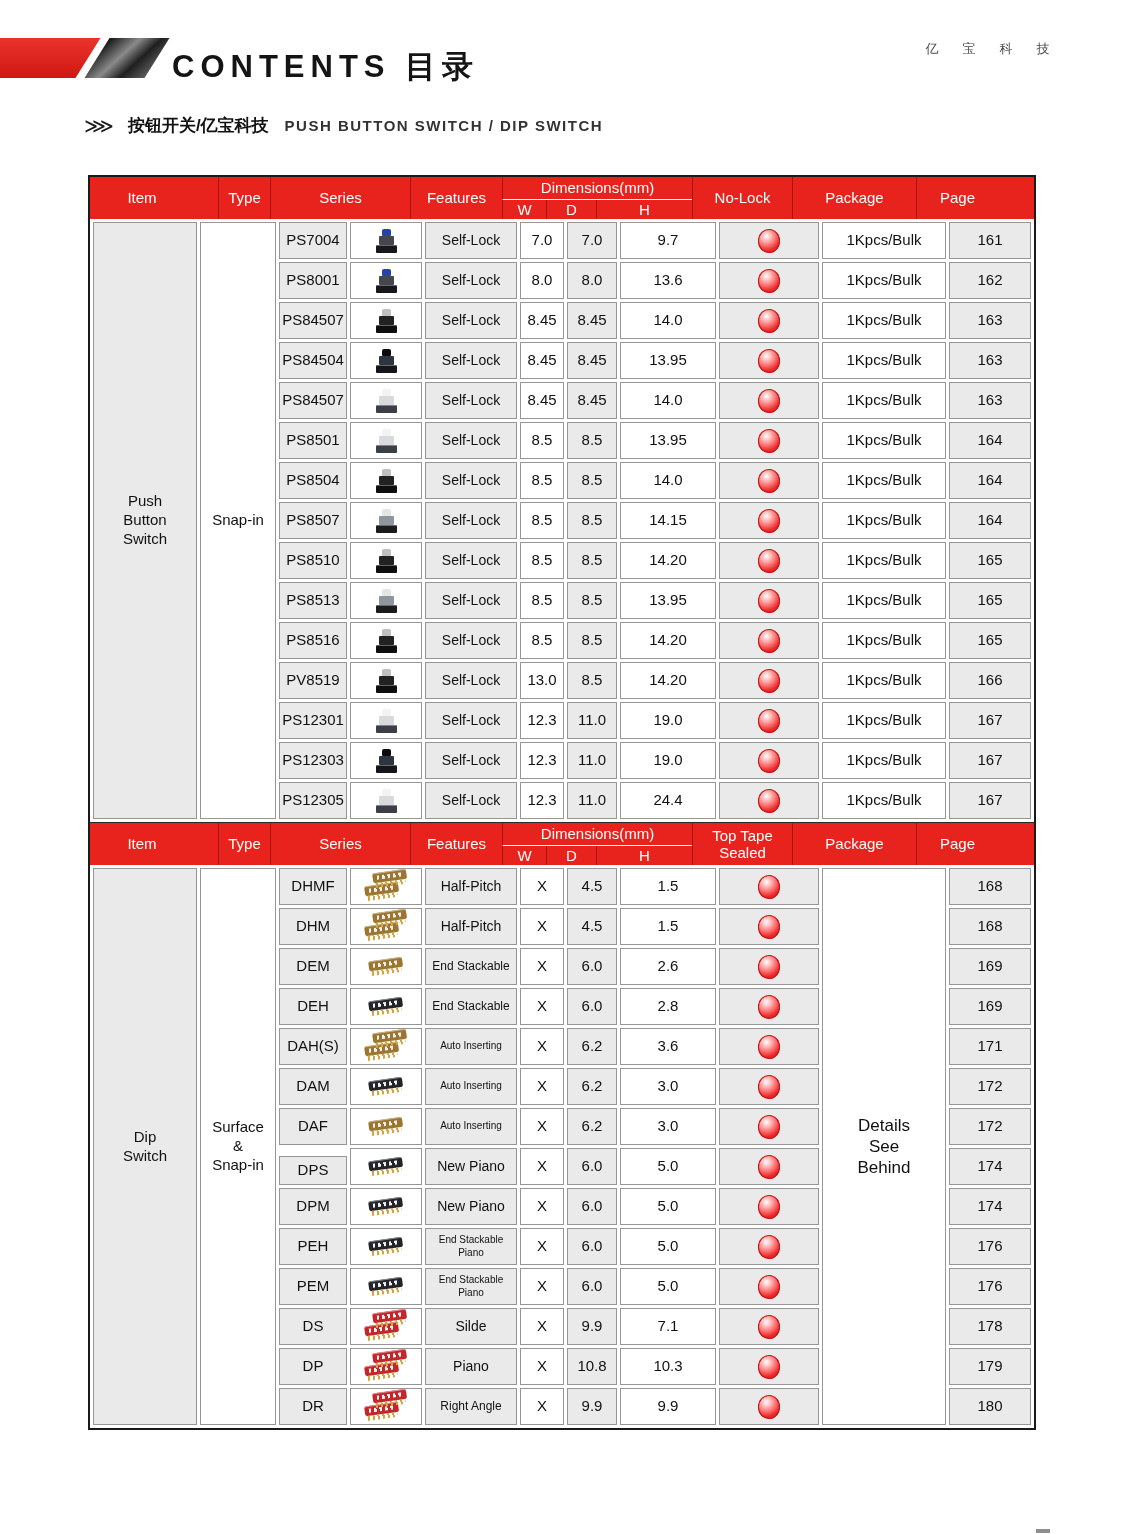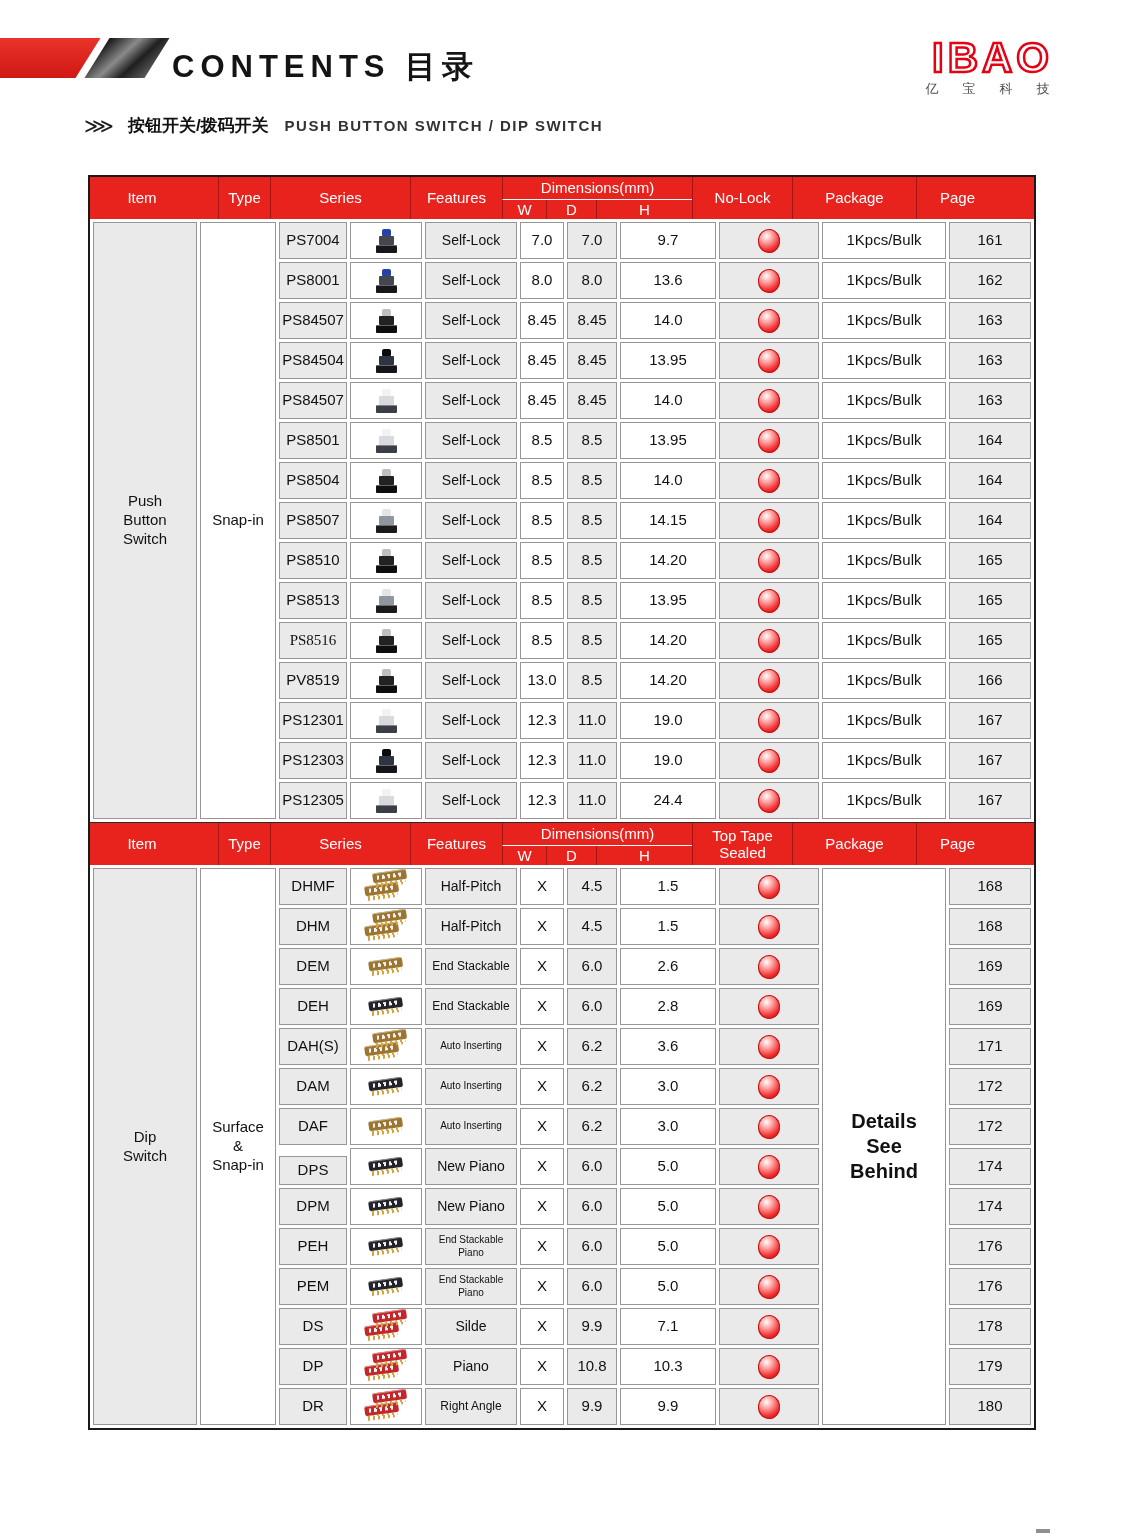--- a/index.html
+++ b/index.html
@@ -50,21 +50,21 @@
 
   .tbody { gap:3px; padding:3px; background:#fff; grid-auto-rows:37px; }
   .cell { display:flex; align-items:center; justify-content:center; text-align:center;
     border:1px solid #969696; font-size:15px; white-space:pre-line; line-height:1.25;
     overflow:hidden; }
   .gray { background:#eaeaea; }
   .white { background:#fff; }
   .feat { font-size:14px; }
   .feat.small { font-size:12px; }
   .feat.tiny { font-size:10px; }
-  .pkg-merged { font-weight:bold; font-size:20px; }
+  .pkg-merged { font-weight:normal; font-size:17px; }
 
   
   .dot { width:22px; height:24px; border-radius:50%;
     background: radial-gradient(circle at 38% 30%, #ffffff, #ff9d9d 30%, #ee2c2c 65%, #b40f0f 100%);
     box-shadow: inset 0 0 0 1px #c41414; }
 
   
   .picon { position:relative; width:50px; height:28px; display:flex;
     align-items:center; justify-content:center; }
   .pb { display:flex; flex-direction:column; align-items:center; }
@@ -94,26 +94,25 @@
   .footer-tick { position:absolute; left:1036px; top:1529px; width:14px; height:4px;
     background:#8f8f8f; }
 </style>
 </head>
 <body>
 
 <div class="ribbon-red"></div>
 <div class="ribbon-gray"></div>
 <div class="page-title">CONTENTS 目录</div>
 <div class="logo">
-  <div class="logo-brand">IBAO</div>
   <div class="logo-sub">亿宝科技</div>
 </div>
 <div class="subtitle">
   <span class="chev-icon">⋙</span>
-  <span class="subtitle-zh">按钮开关/拨码开关</span>
+  <span class="subtitle-zh">按钮开关/亿宝科技</span>
   <span class="subtitle-en">PUSH BUTTON SWITCH / DIP SWITCH</span>
 </div>
 
 <div class="toc-table">
 
   <div class="thead grid-cols">
     <div class="hcell hc-item">Item</div>
     <div class="hcell hc-type">Type</div>
     <div class="hcell hc-series">Series</div>
     <div class="hcell hc-feat">Features</div>
@@ -213,21 +212,21 @@
       <div class="cell gray" style="grid-area: 9 / 11;">165</div>
       <div class="cell gray" style="grid-area: 10 / 3;">PS8513</div>
       <div class="cell white" style="grid-area: 10 / 4;"><div class="picon"><div class="pb pb-gray"><span class="knob"></span><span class="bodyp"></span><span class="basep"></span></div></div></div>
       <div class="cell gray feat" style="grid-area: 10 / 5;">Self-Lock</div>
       <div class="cell white" style="grid-area: 10 / 6;">8.5</div>
       <div class="cell gray" style="grid-area: 10 / 7;">8.5</div>
       <div class="cell white" style="grid-area: 10 / 8;">13.95</div>
       <div class="cell gray" style="grid-area: 10 / 9;"><div class="dot"></div></div>
       <div class="cell white" style="grid-area: 10 / 10;">1Kpcs/Bulk</div>
       <div class="cell gray" style="grid-area: 10 / 11;">165</div>
-      <div class="cell gray" style="grid-area: 11 / 3; font-family: Liberation Serif, serif;">PS8516</div>
+      <div class="cell gray" style="grid-area: 11 / 3;">PS8516</div>
       <div class="cell white" style="grid-area: 11 / 4;"><div class="picon"><div class="pb pb-black"><span class="knob"></span><span class="bodyp"></span><span class="basep"></span></div></div></div>
       <div class="cell gray feat" style="grid-area: 11 / 5;">Self-Lock</div>
       <div class="cell white" style="grid-area: 11 / 6;">8.5</div>
       <div class="cell gray" style="grid-area: 11 / 7;">8.5</div>
       <div class="cell white" style="grid-area: 11 / 8;">14.20</div>
       <div class="cell gray" style="grid-area: 11 / 9;"><div class="dot"></div></div>
       <div class="cell white" style="grid-area: 11 / 10;">1Kpcs/Bulk</div>
       <div class="cell gray" style="grid-area: 11 / 11;">165</div>
       <div class="cell gray" style="grid-area: 12 / 3;">PV8519</div>
       <div class="cell white" style="grid-area: 12 / 4;"><div class="picon"><div class="pb pb-black"><span class="knob"></span><span class="bodyp"></span><span class="basep"></span></div></div></div>

